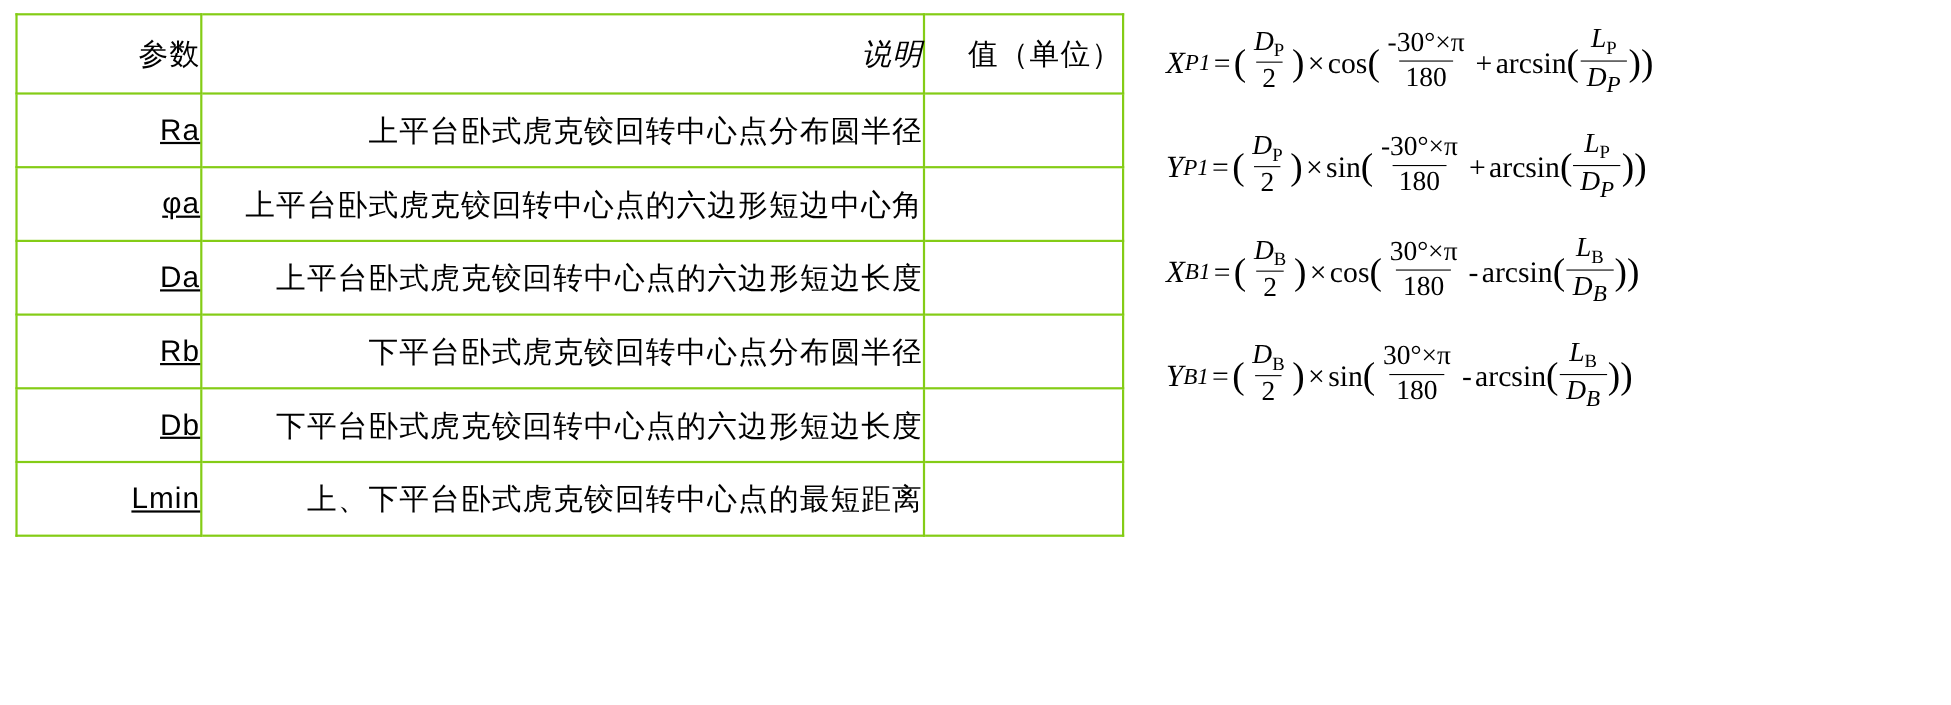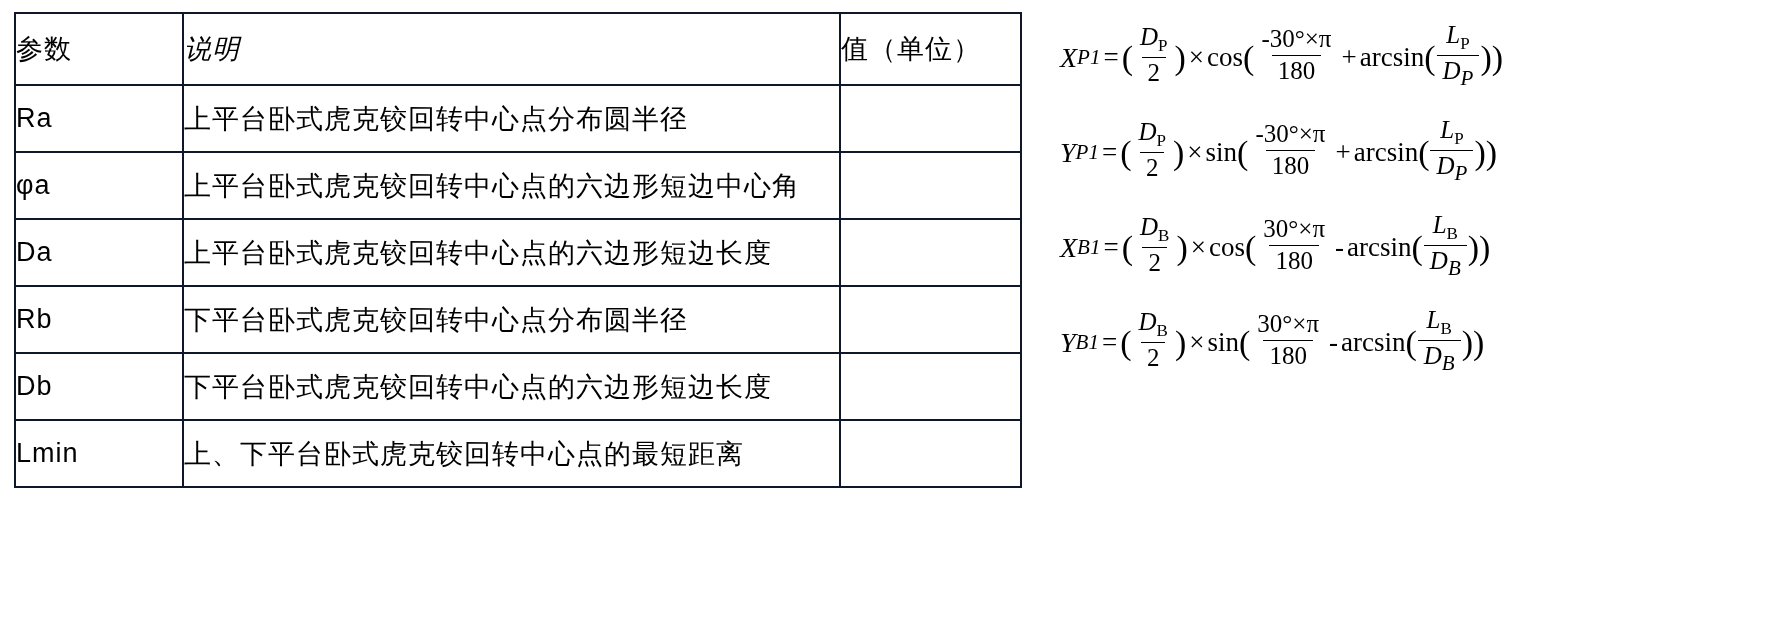--- a/index.html
+++ b/index.html
@@ -26,42 +26,43 @@
     left: 14px;
     top: 12px;
     width: 1000px;
   }
   table.param-table {
     border-collapse: collapse;
     width: 1000px;
     table-layout: fixed;
   }
   table.param-table td, table.param-table th {
-    border: 2px solid #0f172a;
+    border: 2px solid #84cc16;
     padding: 0;
-    text-align: left;
+    text-align: right;
     vertical-align: middle;
     font-weight: normal;
     font-size: 27px;
     font-family: "Liberation Sans", sans-serif;
     letter-spacing: 1px;
   }
   table.param-table th {
     height: 70px;
   }
   table.param-table td {
     height: 65px;
   }
   .col-param { width: 166px; }
   .col-desc  { width: 655px; font-style: italic; }
   .col-value { width: 179px; }
 
   .cell-param {
     font-size: 26px;
     letter-spacing: 2px;
+    text-decoration: underline;
   }
   .cell-desc {
     font-size: 27px;
     letter-spacing: 0.5px;
   }
 
   
   .formulas {
     position: absolute;
     left: 1060px;

